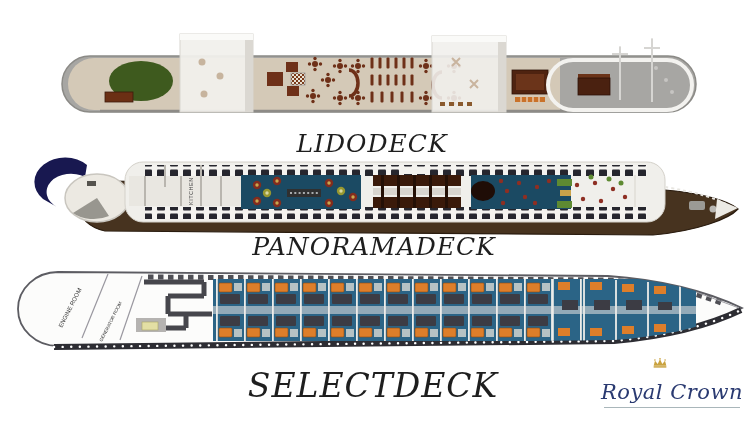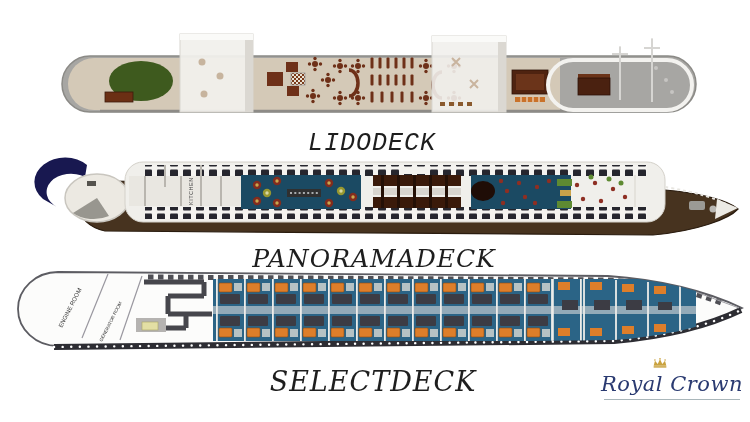--- a/index.html
+++ b/index.html
@@ -2,27 +2,27 @@
 <html><head>
 <meta charset="utf-8">
 <style>
   html,body{margin:0;padding:0;background:#ffffff;}
   .stage{position:relative;width:750px;height:422px;background:#ffffff;overflow:hidden;
          font-family:"Liberation Sans",sans-serif;}
   .deck-svg{position:absolute;display:block;}
   .deck-caption{position:absolute;transform:translateX(-50%);
      font-family:"DejaVu Serif",serif;font-style:italic;font-weight:500;
      color:#1e1e1e;letter-spacing:1px;white-space:nowrap;}
-  #cap-lido{left:372px;top:129px;font-size:25px;font-family:Liberation Mono, monospace;}
-  #cap-pano{left:374px;top:244px;font-size:25px;}
-  #cap-select{left:373px;top:366px;font-size:27px;}
+  #cap-lido{left:372px;top:129px;font-size:25px;}
+  #cap-pano{left:374px;top:232px;font-size:25px;}
+  #cap-select{left:373px;top:366px;font-size:33px;}
   .logo{position:absolute;left:598px;top:360px;width:148px;text-align:center;}
   .logo .crown{position:absolute;left:54px;top:-2px;width:16px;height:10px;}
   .brand-name{font-family:"DejaVu Serif",serif;font-style:italic;font-size:21px;
-     color:#2a3a71;margin-top:12px;letter-spacing:0.5px;}
+     color:#2a3a71;margin-top:20px;letter-spacing:0.5px;}
   .brand-rule{height:1px;background:#a9b6ba;margin:3px 6px 4px 6px;}
   .brand-tagline{font-size:7.5px;letter-spacing:1.3px;color:#b3985f;
      font-family:"Liberation Sans",sans-serif;}
   svg text{font-family:"Liberation Sans",sans-serif;}
 </style>
 </head>
 <body>
 
 <div class="stage">
 

